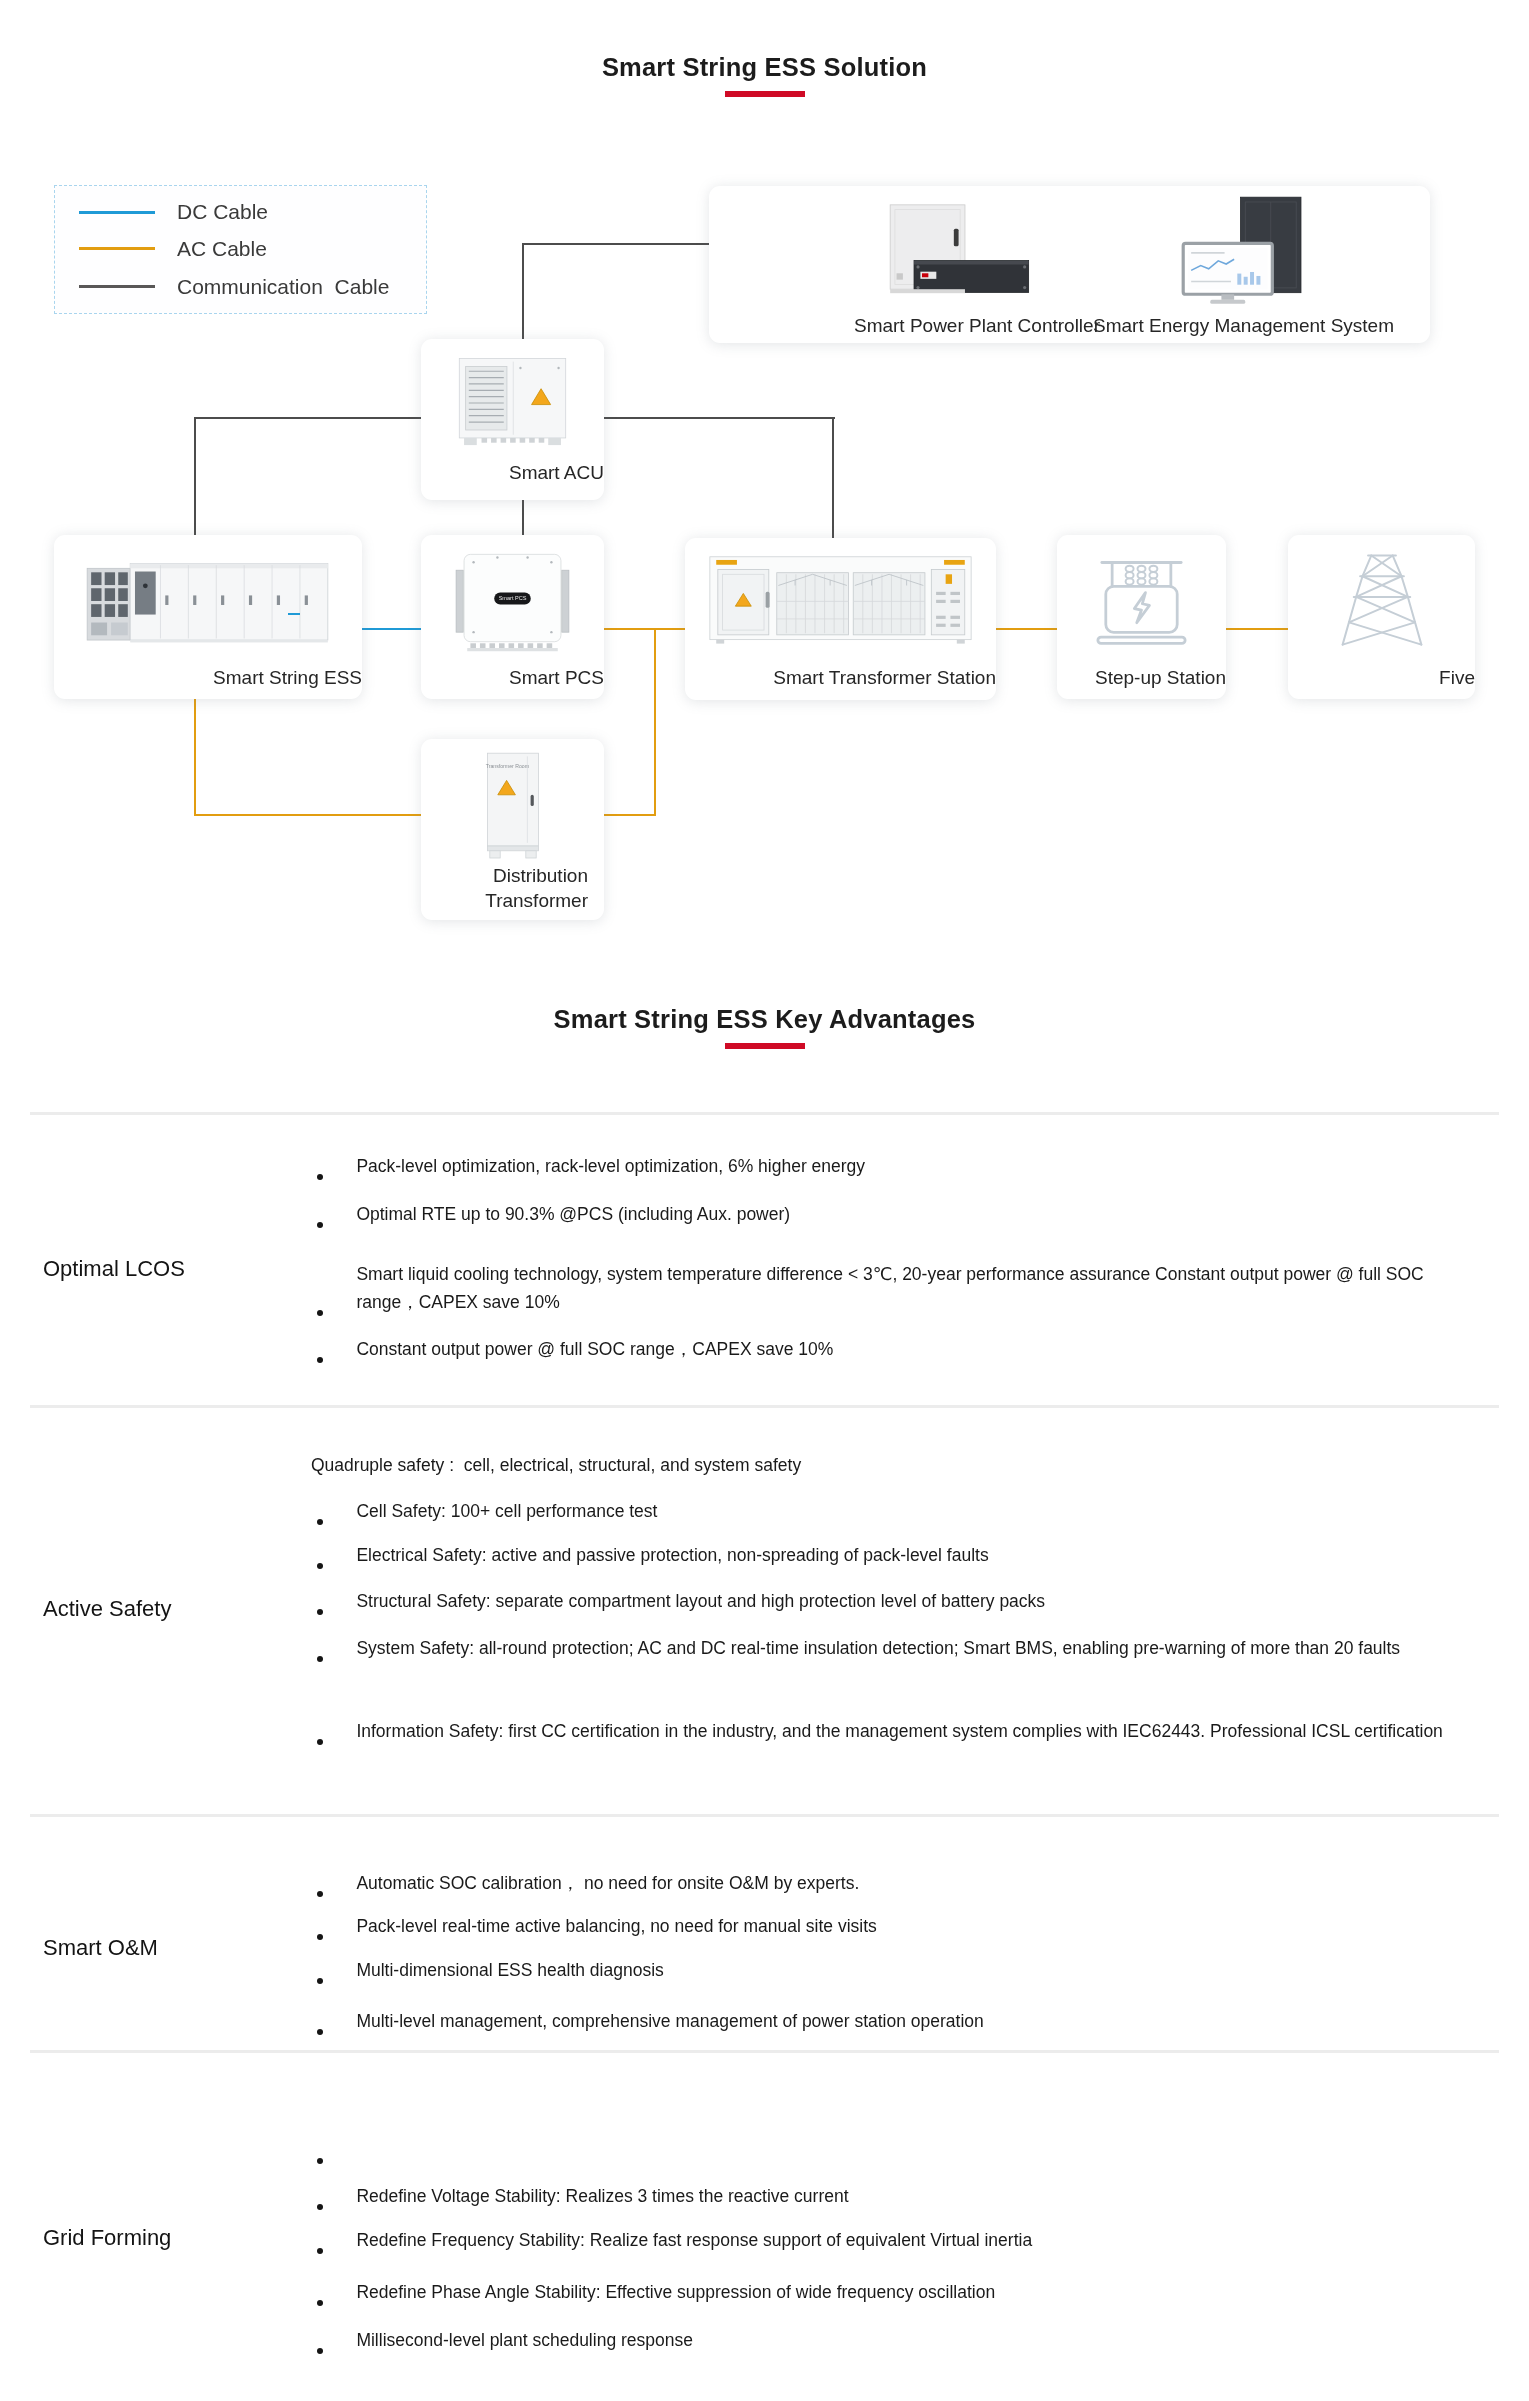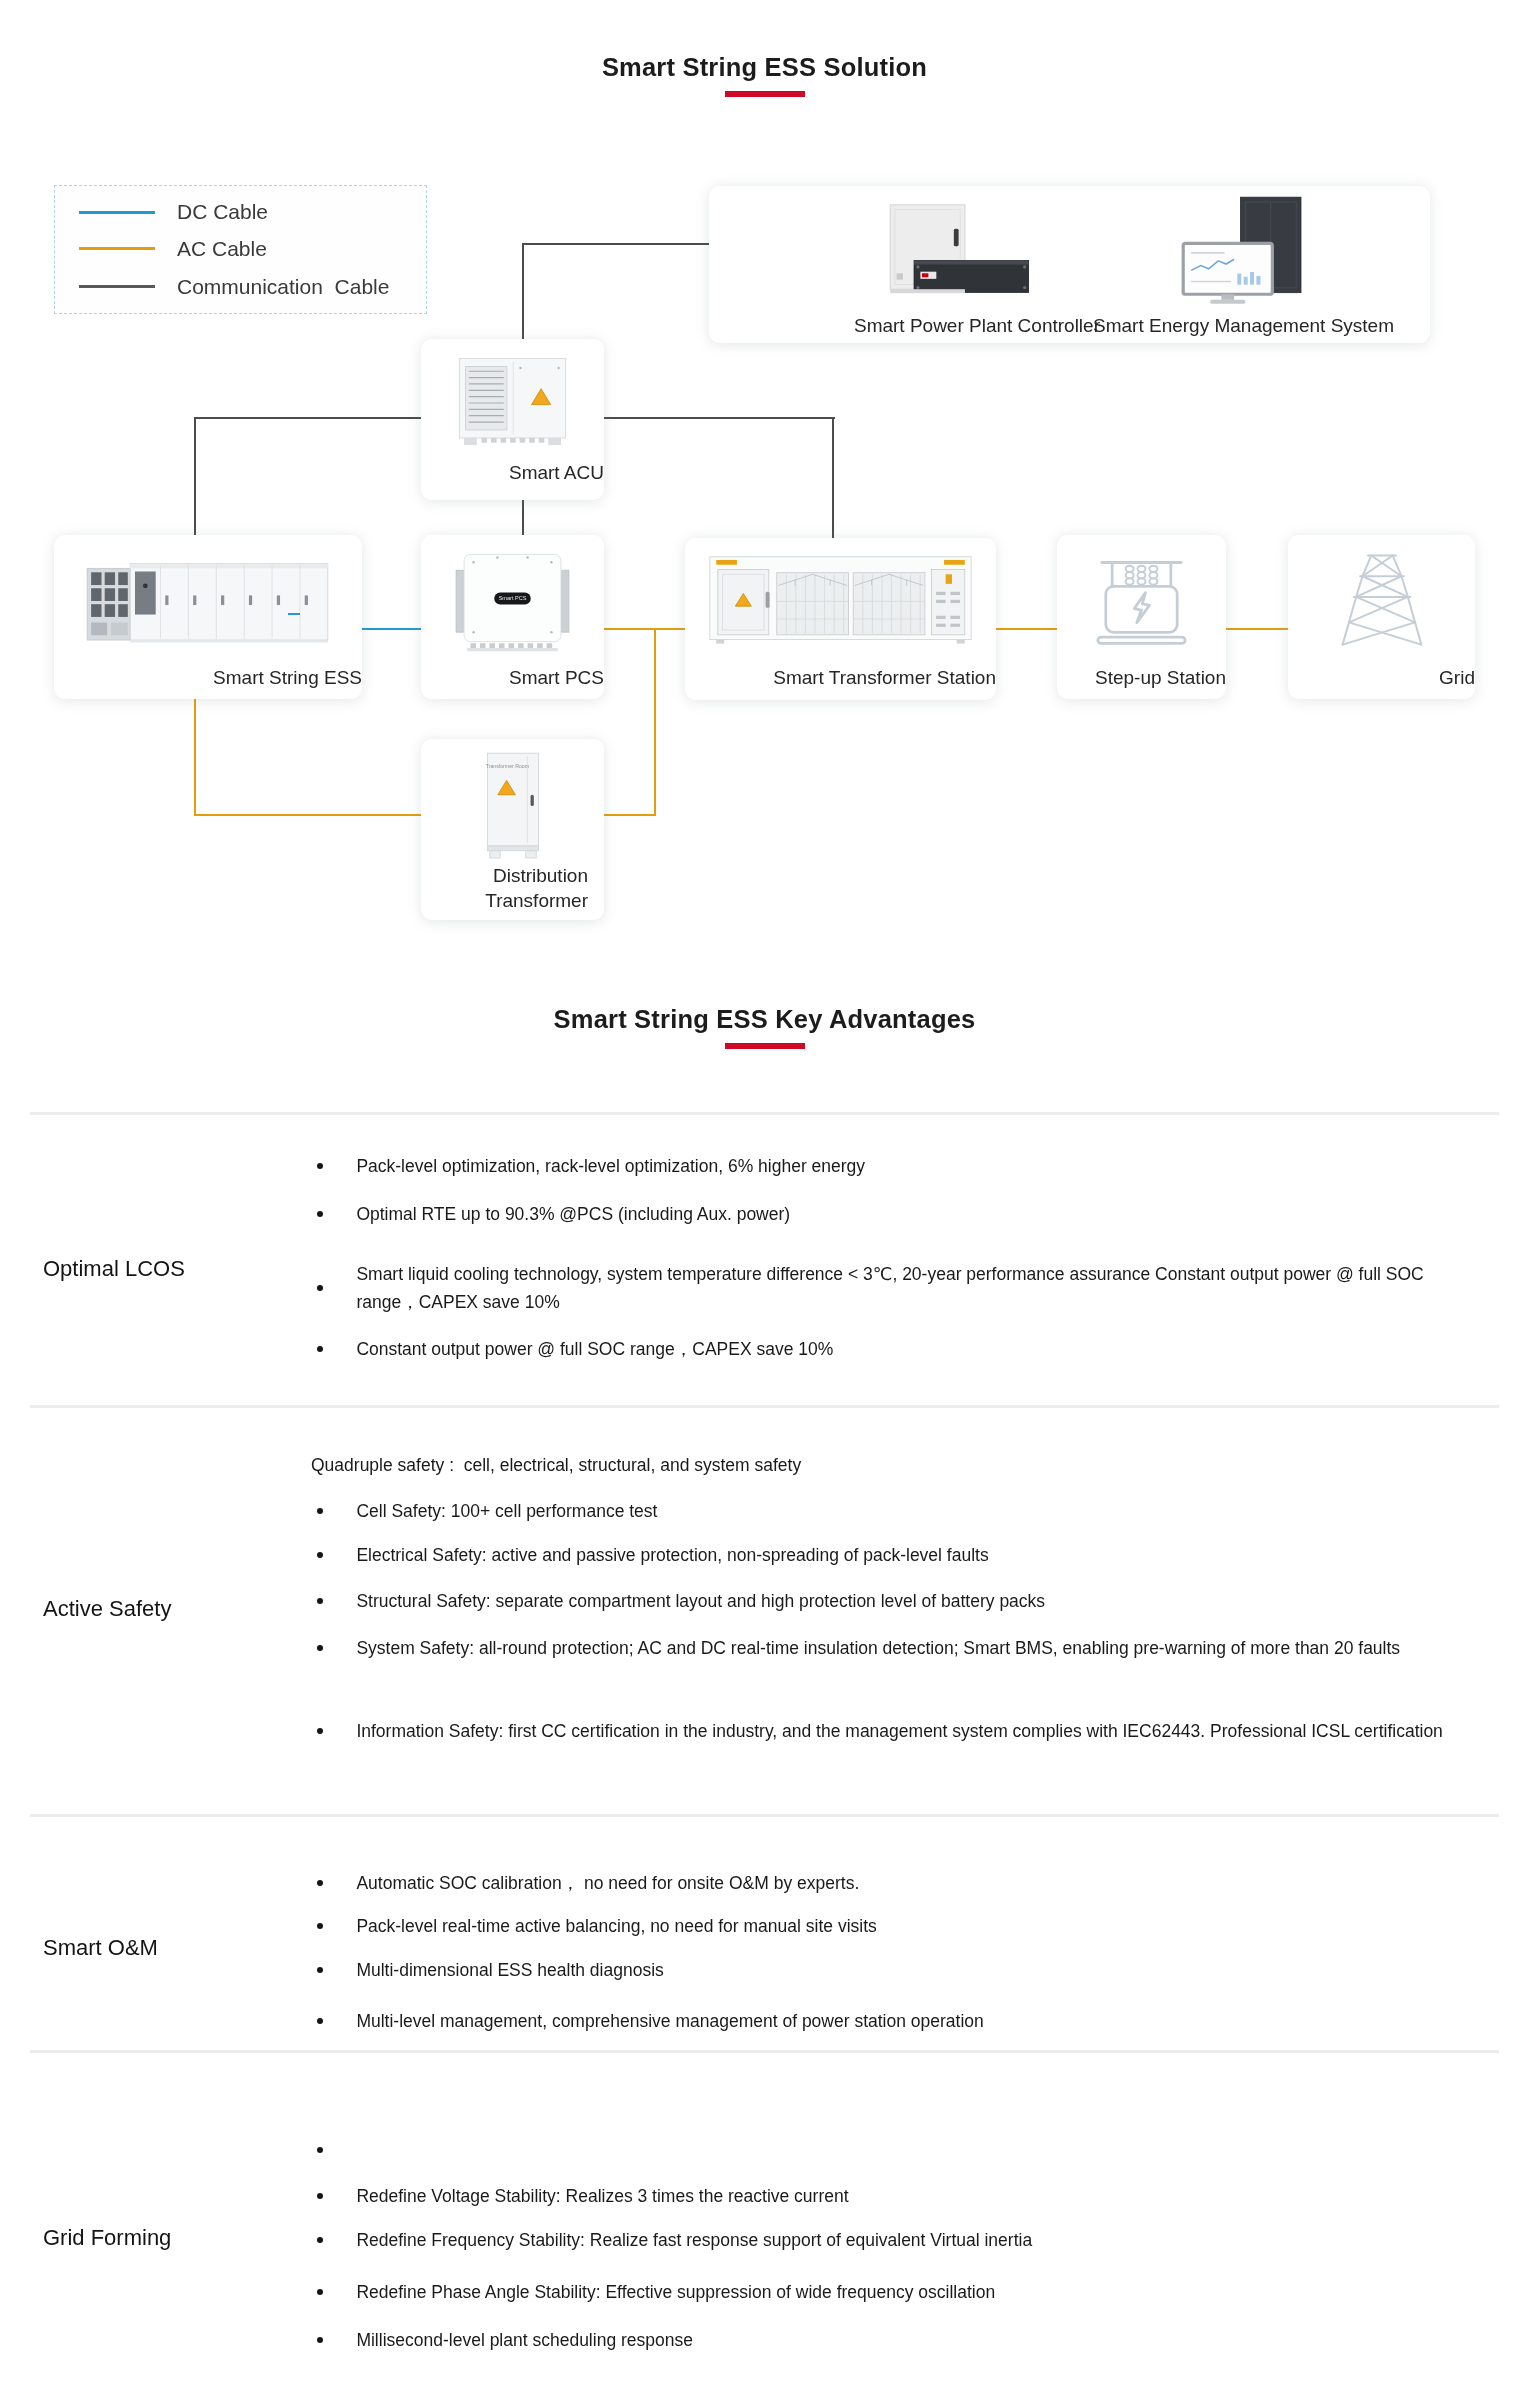--- a/index.html
+++ b/index.html
@@ -24,21 +24,21 @@
   
   .card{position:absolute;background:#ffffff;border-radius:11px;z-index:2;
         box-shadow:0 1.6px 12.7px rgba(120,130,140,.20);}
   .clabel{position:absolute;left:0;width:100%;text-align:right;font-size:19px;
           color:#262626;line-height:25px;}
   .dev{position:absolute;}
 
   
   .divider{position:absolute;left:30px;width:1469px;height:3.2px;}
   .sec-label{position:absolute;left:43px;font-size:22px;color:#141414;}
-  .bullet{position:absolute;left:317px;width:1157px;display:flex;align-items:center;min-height:28px;}
+  .bullet{position:absolute;left:317px;width:1157px;display:flex;align-items:flex-end;min-height:28px;}
   .dot{width:6.4px;height:6.4px;border-radius:50%;background:#151515;margin-right:33px;flex:none;}
   .btxt{font-size:17.5px;line-height:28px;color:#1a1a1a;white-space:pre-wrap;max-width:1115px;}
   .intro{position:absolute;left:311px;font-size:17.5px;line-height:28px;color:#1a1a1a;white-space:pre-wrap;}
 </style>
 </head>
 <body>
 
 <div class="page">
 
   <div class="big-title" style="top:53px">Smart String ESS Solution</div>
@@ -319,21 +319,21 @@
         <line x1="33" y1="38" x2="90" y2="64"></line>
           <line x1="82" y1="38" x2="25" y2="64"></line>
         <line x1="25" y1="64" x2="8" y2="124"></line>
           <line x1="90" y1="64" x2="107" y2="124"></line>
         <line x1="25" y1="64" x2="99" y2="96"></line>
           <line x1="90" y1="64" x2="16" y2="96"></line>
         <line x1="16" y1="96" x2="107" y2="124"></line>
           <line x1="99" y1="96" x2="8" y2="124"></line>
       </g>
     </svg>
-    <div class="clabel" style="top:130px">Grid</div>
+    <div class="clabel" style="top:130px">Five</div>
   </div>
 
   <div class="card" style="left:421px;top:739px;width:183px;height:181px">
     <svg class="dev" style="left:44px;top:11px" width="96" height="112" viewBox="0 0 120 140">
       <rect x="28" y="4" width="64" height="116" fill="#f4f5f6" stroke="#d0d4d7"></rect>
       <line x1="78" y1="8" x2="78" y2="116" stroke="#dcdfe2"></line>
       <text x="53" y="22" text-anchor="middle" font-size="6.5" fill="#8c9196" font-family="sans-serif">Transformer Room</text>
       <polygon points="52,38 63,56 41,56" fill="#f3a71c" stroke="#c98c00"></polygon>
       <rect x="82" y="56" width="4" height="14" rx="2" fill="#55585c"></rect>
       <rect x="28" y="120" width="64" height="6" fill="#e3e6e8" stroke="#d0d4d7"></rect>

